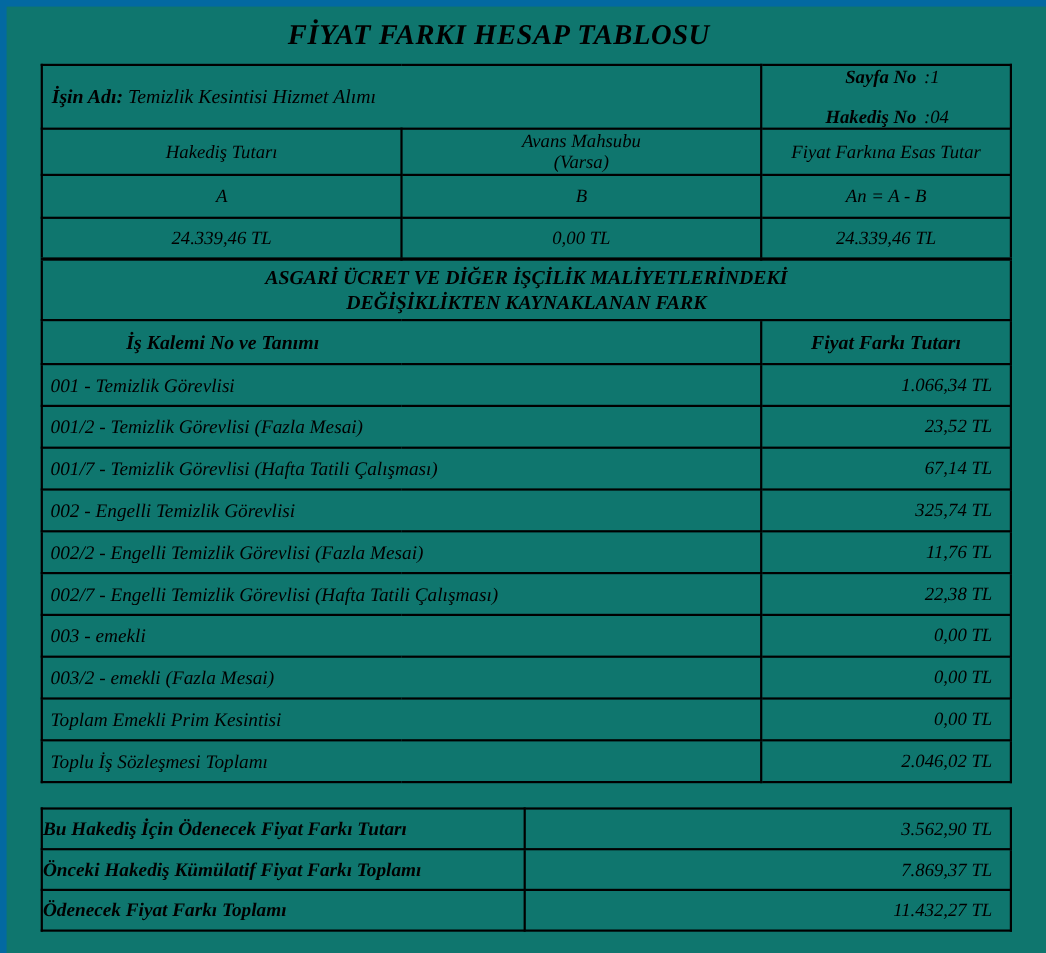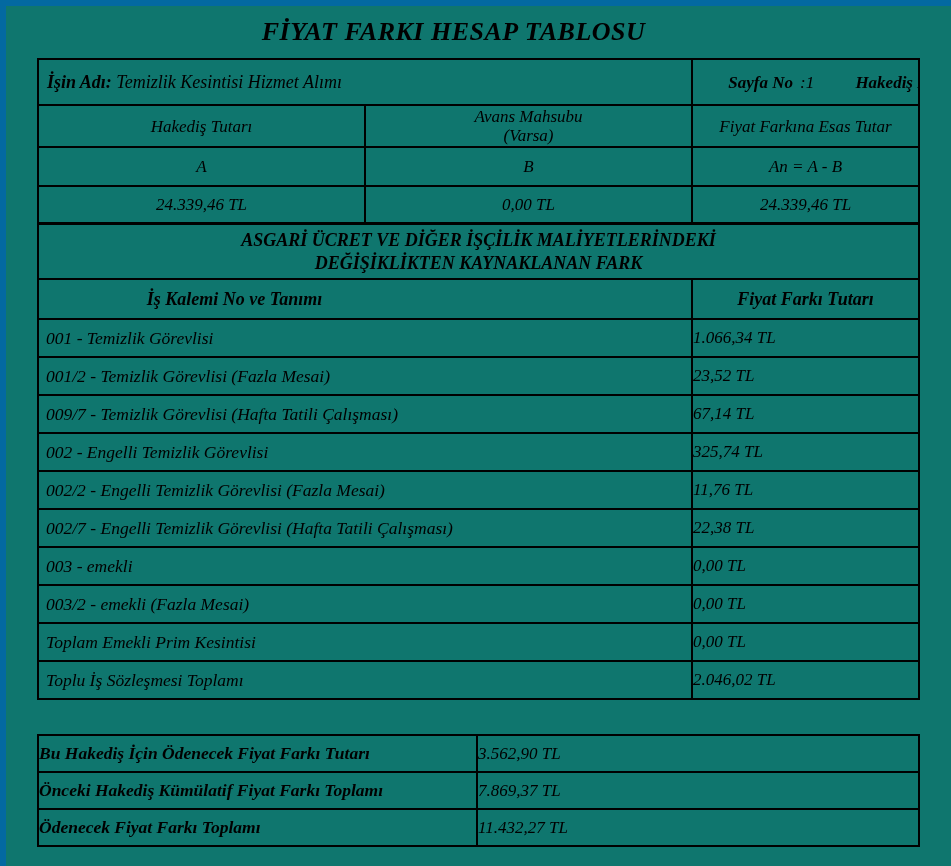--- a/index.html
+++ b/index.html
@@ -57,23 +57,23 @@
   
   .row-job td { height: 44px; }
   .cell-job {
     font-size: 18px;
     padding-left: 8px;
   }
   .cell-job .job-label { font-weight: bold; }
   .cell-pageinfo { }
   .pageinfo-block {
     display: flex;
-    flex-direction: row;
+    flex-direction: column;
     align-items: center;
-    row-gap: 8px;
+    row-gap: 18px;
     font-size: 17px;
     line-height: 19px;
   }
   .pageinfo-line { display: flex; }
   .pageinfo-line .lbl {
     font-weight: bold;
     min-width: 100px;
     text-align: right;
   }
   .pageinfo-line .val {
@@ -93,31 +93,30 @@
     font-weight: bold;
     font-size: 18px;
     line-height: 23px;
   }
   
   .row-itemshead td { height: 38px; font-weight: bold; font-size: 18px; }
   .items-head-inner {
     display: block;
     width: 327px;
     text-align: center;
-    padding-left: 32px;
   }
   .items-head-amount { text-align: center; }
   .row-item td { height: 36px; }
   .cell-label {
     padding-left: 7px;
     font-size: 17.5px;
   }
   .cell-amount {
-    text-align: left;
-    padding-right: 0;
+    text-align: right;
+    padding-right: 16px;
   }
   
   .row-total td { height: 35px; }
   .cell-total-label {
     text-align: left;
     padding-right: 5px;
     font-weight: bold;
     font-size: 17.5px;
   }
 </style>
@@ -198,21 +197,21 @@
 
     <tr class="row-item">
       <td class="cell-label" colspan="2">001 - Temizlik Görevlisi</td>
       <td class="cell-amount">1.066,34 TL</td>
     </tr>
     <tr class="row-item">
       <td class="cell-label" colspan="2">001/2 - Temizlik Görevlisi (Fazla Mesai)</td>
       <td class="cell-amount">23,52 TL</td>
     </tr>
     <tr class="row-item">
-      <td class="cell-label" colspan="2">009/7 - Temizlik Görevlisi (Hafta Tatili Çalışması)</td>
+      <td class="cell-label" colspan="2">001/7 - Temizlik Görevlisi (Hafta Tatili Çalışması)</td>
       <td class="cell-amount">67,14 TL</td>
     </tr>
     <tr class="row-item">
       <td class="cell-label" colspan="2">002 - Engelli Temizlik Görevlisi</td>
       <td class="cell-amount">325,74 TL</td>
     </tr>
     <tr class="row-item">
       <td class="cell-label" colspan="2">002/2 - Engelli Temizlik Görevlisi (Fazla Mesai)</td>
       <td class="cell-amount">11,76 TL</td>
     </tr>

